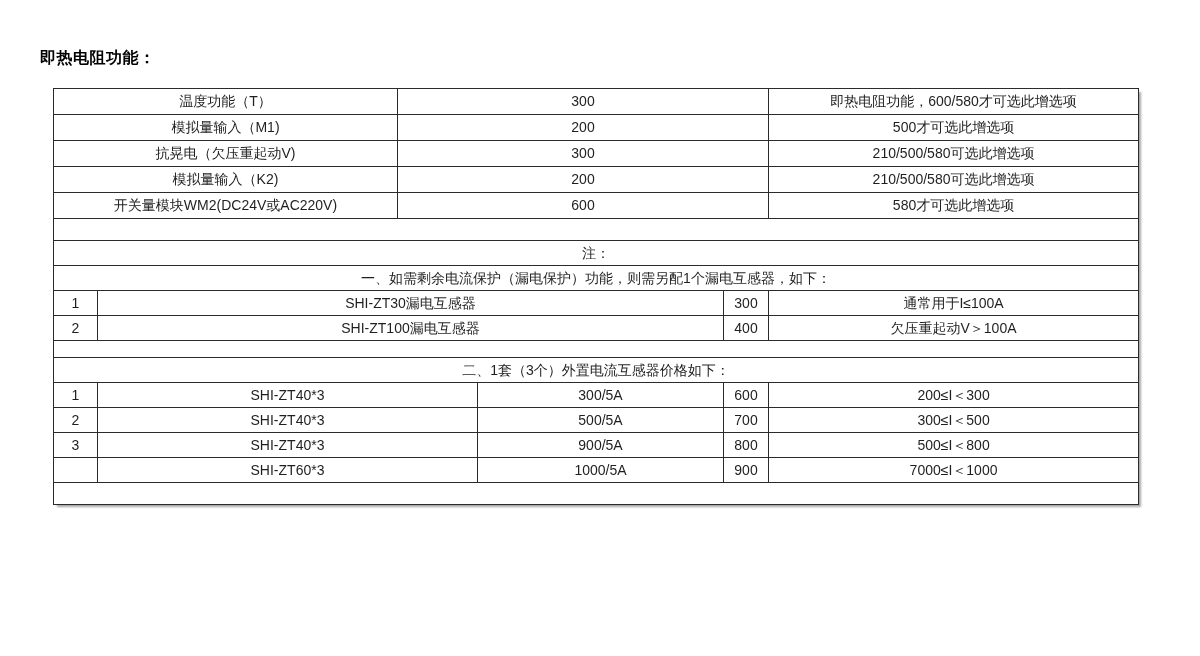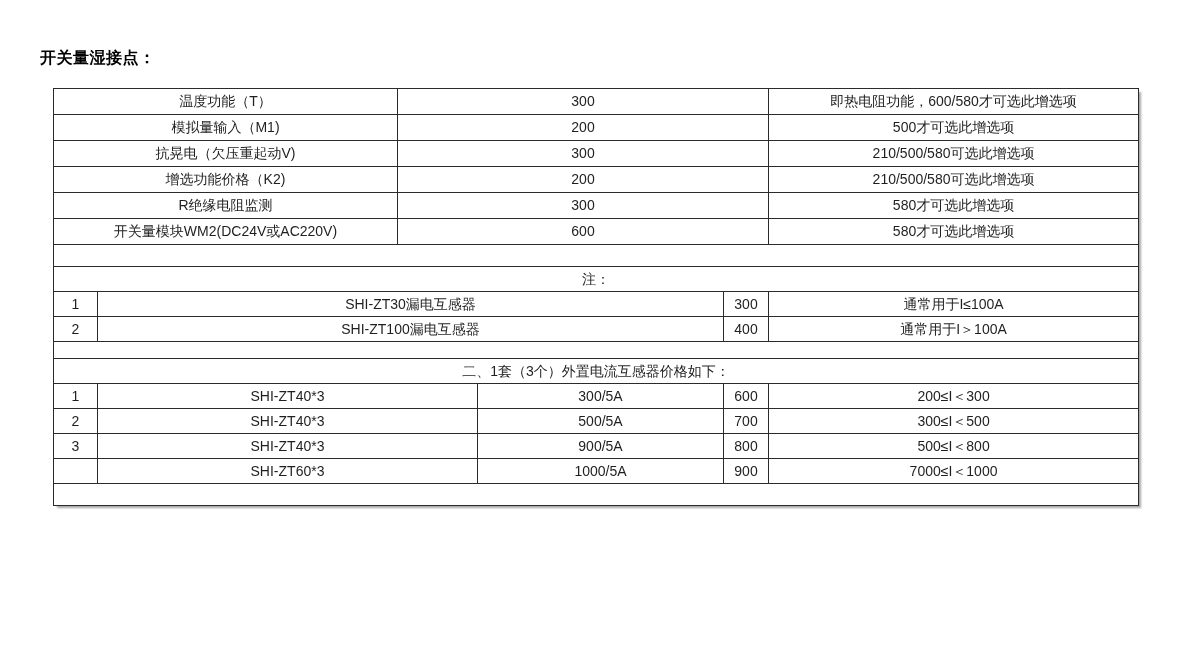--- a/index.html
+++ b/index.html
@@ -50,21 +50,21 @@
   tr.r-main td { height: 25px; line-height: 25px; }
   td.left { text-align: left; padding-left: 4px; }
   tr.gap-sm td { height: 21px; }
   tr.gap-xs td { height: 16px; }
 </style>
 </head>
 <body>
 
 <div class="page">
 
-  <div class="title">开关量湿接点：</div>
+  <div class="title">即热电阻功能：</div>
 
   <table class="sheet">
     <colgroup>
       <col style="width:44px">
         <col style="width:300px">
         <col style="width:80px">
       <col style="width:246px">
         <col style="width:45px">
         <col style="width:370px">
     </colgroup>
@@ -79,55 +79,53 @@
       <td colspan="2">模拟量输入（M1)</td>
       <td colspan="3">200</td>
       <td>500才可选此增选项</td>
     </tr>
     <tr class="r-main">
       <td colspan="2">抗晃电（欠压重起动V)</td>
       <td colspan="3">300</td>
       <td>210/500/580可选此增选项</td>
     </tr>
     <tr class="r-main">
-      <td colspan="2">增选功能价格（K2)</td>
+      <td colspan="2">模拟量输入（K2)</td>
       <td colspan="3">200</td>
       <td>210/500/580可选此增选项</td>
-    </tr>
-    <tr class="r-main">
-      <td colspan="2">R绝缘电阻监测</td>
-      <td colspan="3">300</td>
-      <td>580才可选此增选项</td>
     </tr>
     <tr class="r-main">
       <td colspan="2">开关量模块WM2(DC24V或AC220V)</td>
       <td colspan="3">600</td>
       <td>580才可选此增选项</td>
     </tr>
 
     <tr class="gap-sm">
       <td colspan="6"></td>
     </tr>
 
     <tr>
       <td colspan="6" class="left">注：</td>
     </tr>
 
+    <tr>
+      <td colspan="6" class="left">一、如需剩余电流保护（漏电保护）功能，则需另配1个漏电互感器，如下：</td>
+    </tr>
 
     <tr>
       <td class="left">1</td>
       <td colspan="3">SHI-ZT30漏电互感器</td>
       <td>300</td>
       <td>通常用于I≤100A</td>
     </tr>
     <tr>
       <td class="left">2</td>
       <td colspan="3">SHI-ZT100漏电互感器</td>
       <td>400</td>
-      <td>通常用于I＞100A</td>
+      <td>欠压重起动V＞100A</td>
     </tr>
 
     <tr class="gap-xs">
       <td colspan="6"></td>
     </tr>
 
     <tr>
       <td colspan="6" class="left">二、1套（3个）外置电流互感器价格如下：</td>
     </tr>
 

